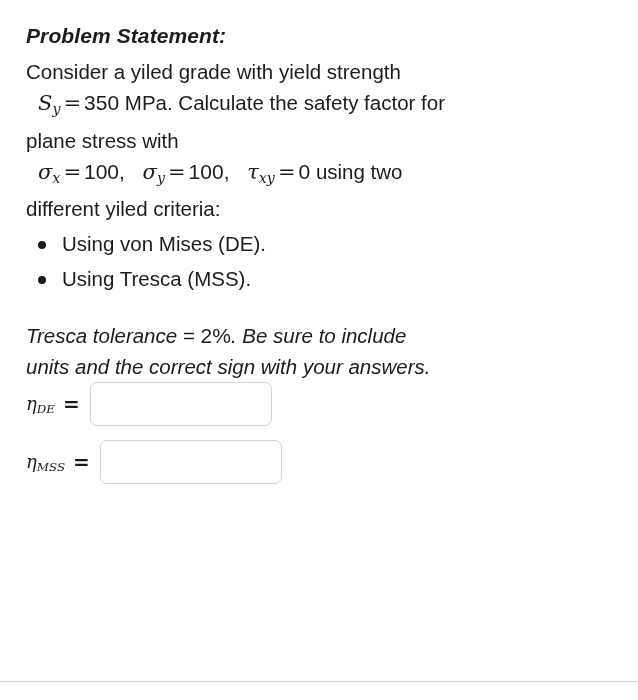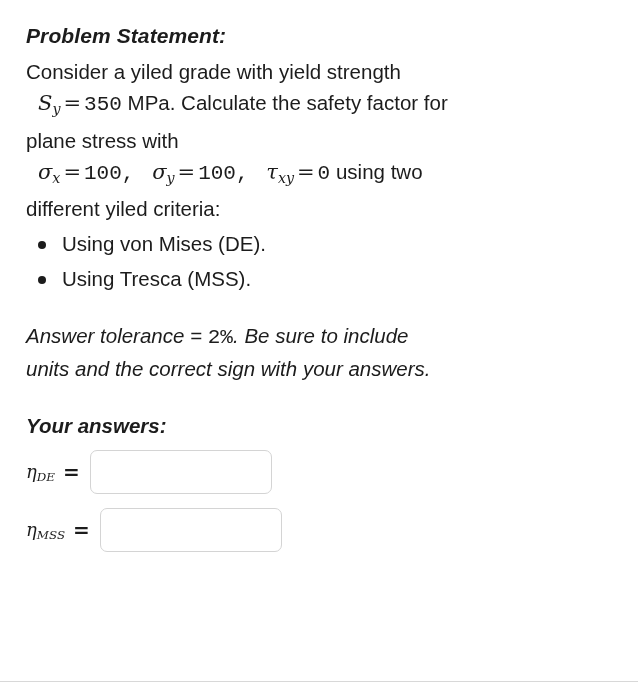--- a/index.html
+++ b/index.html
@@ -50,21 +50,21 @@
     font-style: italic;
     font-size: 21px;
     margin-left: 12px;
   }
   .mi .sub, .m .sub {
     font-size: 0.68em;
     vertical-align: -0.25em;
     font-style: italic;
   }
   .mnum {
-    font-family: Liberation Mono, monospace;
+    font-family: Liberation Sans, sans-serif;
     font-style: normal;
     font-size: 21px;
   }
   .op {
     font-family: "DejaVu Serif", "Liberation Serif", serif;
     font-size: 21px;
     padding: 0 3px;
   }
 
   ul.criteria {
@@ -166,26 +166,25 @@
       <span class="bullet"></span>
       <span>Using von Mises (DE).</span>
     </li>
     <li>
       <span class="bullet"></span>
       <span>Using Tresca (MSS).</span>
     </li>
   </ul>
 
   <p class="tolerance">
-    <span>Answer tolerance =</span>
+    <span>Tresca tolerance =</span>
     <span class="mnum">2%</span><span>. Be sure to include</span><br>
     <span>units and the correct sign with your answers.</span>
   </p>
 
-  <p class="answers-heading">Your answers:</p>
 
   <div class="answer-row">
     <span class="answer-label"><span>η</span><span class="sub">DE</span></span>
     <span class="eq">=</span>
     <input class="answer-input" type="text" placeholder="" style="">
   </div>
 
   <div class="answer-row">
     <span class="answer-label"><span>η</span><span class="sub">MSS</span></span>
     <span class="eq">=</span>

